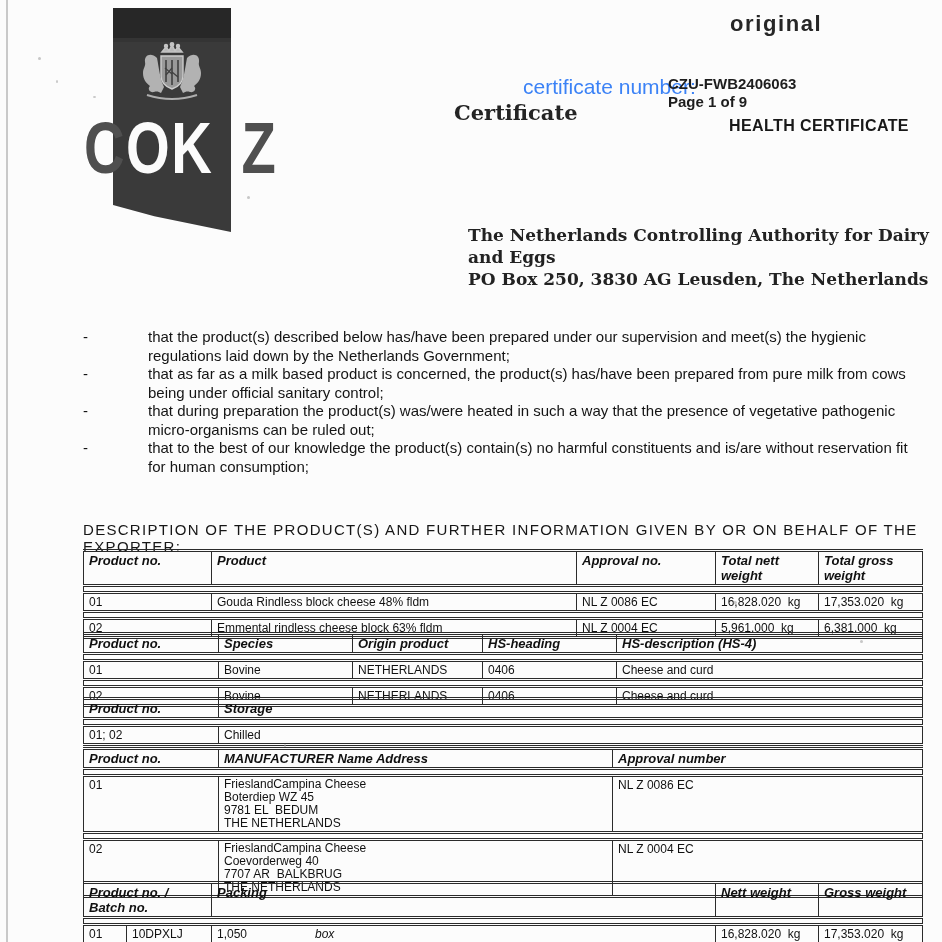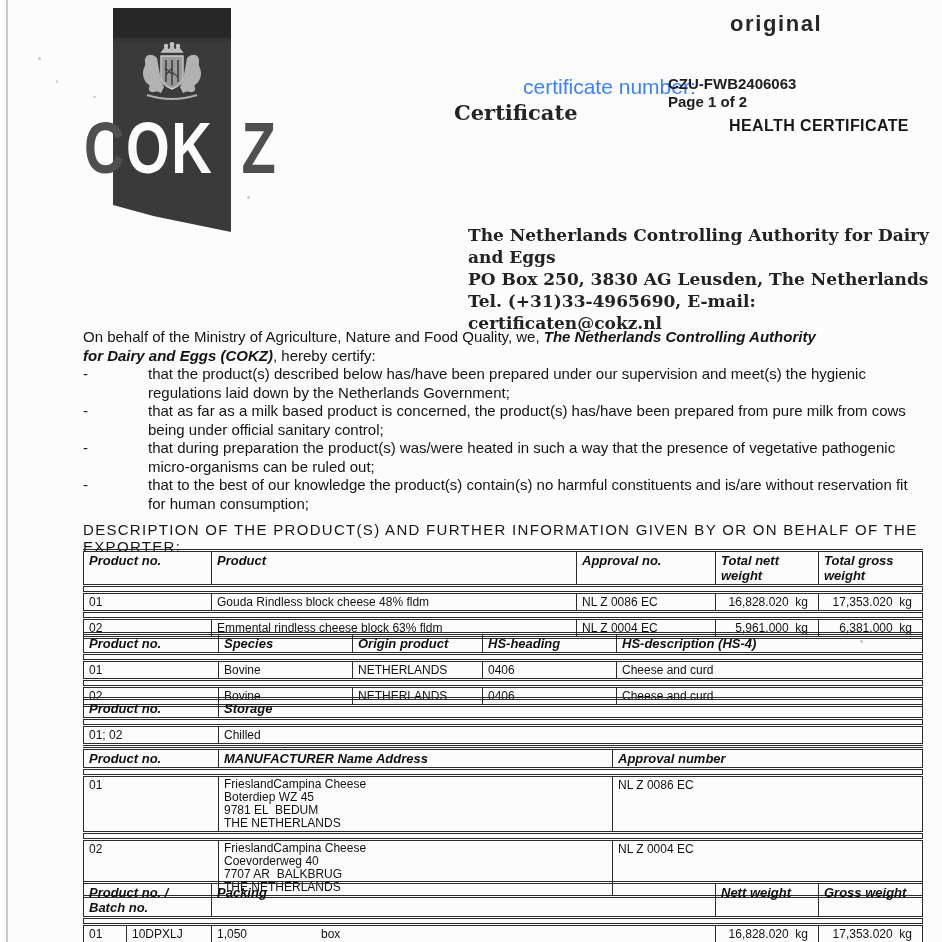--- a/index.html
+++ b/index.html
@@ -51,40 +51,40 @@
   .twrap{position:absolute;left:83px;width:839px;}
   .ctable{border-collapse:collapse;table-layout:fixed;width:839px;}
   .ctable th,.ctable td{border-left:1px solid #2b2b2b;border-right:1px solid #2b2b2b;
       border-top:3px double #2b2b2b;border-bottom:3px double #2b2b2b;
       vertical-align:top;overflow:hidden;}
   .ctable th{font-size:13px;font-weight:bold;font-style:italic;text-align:left;
              padding:1px 5px;line-height:15px;color:#101010;}
   .ctable td{font-size:12px;padding:1px 5px;line-height:14px;color:#111;}
   .ctable tr.sp td{border:none;height:4px;padding:0;}
   .ctable tr.sp td{border-left:1px solid #2b2b2b;border-right:1px solid #2b2b2b;}
-  td.weight{text-align:right;padding-right:10px;white-space:pre;}
+  td.weight{padding-right:10px;white-space:pre;}
   td.pre,.addr div{white-space:pre;}
   .addr div{line-height:13px;}
   .qty{display:inline-block;width:90px;text-align:left;}
-  .unit{margin-left:14px;}
+  .unit{margin-left:8px;font-style:italic;}
 
   
   .speck{position:absolute;border-radius:50%;background:#9a9a9a;opacity:.55;}
 </style>
 </head>
 <body>
 
 <div class="page">
   <div class="edge-line"></div>
 
   <div class="original">original</div>
   <div class="cert-num-label">certificate number:</div>
   <div class="cert-num-block">
     <div>CZU-FWB2406063</div>
-    <div>Page 1 of 2</div>
+    <div>Page 1 of 9</div>
   </div>
   <div class="certificate-word">Certificate</div>
   <div class="health-cert">HEALTH CERTIFICATE</div>
 
   <div class="banner"></div>
   <svg class="coa" width="78" height="72" viewBox="0 0 78 72">
     <g stroke="#c4c4c4" fill="none" stroke-width="1.6">
       <path d="M29 10 l4 -5 3 4 3 -6 3 6 3 -4 4 5 z" fill="#b9b9b9"></path>
       <circle cx="33" cy="4" r="1.4" fill="#c4c4c4"></circle>
         <circle cx="39" cy="2.5" r="1.6" fill="#c4c4c4"></circle>
@@ -101,25 +101,23 @@
       <path d="M24 16 c-6 -6 -13 -3 -12 4 c1 4 -2 6 -2 11 c0 6 3 10 7 13 c-3 3 0 7 4 6 c3 -1 5 0 7 1 l3 -6 c-4 -8 -5 -19 -7 -29 z"></path>
       <path d="M54 16 c6 -6 13 -3 12 4 c-1 4 2 6 2 11 c0 6 -3 10 -7 13 c3 3 0 7 -4 6 c-3 -1 -5 0 -7 1 l-3 -6 c4 -8 5 -19 7 -29 z"></path>
     </g>
     <path d="M14 53 q25 8 50 0" stroke="#aeaeae" stroke-width="2" fill="none"></path>
   </svg>
   <div class="cokz"><span class="dark">C</span><span class="lite">OK</span><span class="dark zed">Z</span></div>
 
   <div class="authority">
     <div>The Netherlands Controlling Authority for Dairy and Eggs</div>
     <div>PO Box 250, 3830 AG Leusden, The Netherlands</div>
-    <div>Tel. (+31)33-4965690, E-mail: certificaten@cokz.nl</div>
   </div>
 
   <div class="certify">
-    <div><span>On behalf of the Ministry of Agriculture, Nature and Food Quality, we, </span><span class="bi">The Netherlands Controlling Authority</span><br><span class="bi">for Dairy and Eggs (COKZ)</span><span>, hereby certify:</span></div>
     <ul>
       <li>
           <span class="dash">-</span>
           <span class="btxt">that the product(s) described below has/have been prepared under our supervision and meet(s) the hygienic regulations laid down by the Netherlands Government;</span>
         </li>
       <li>
           <span class="dash">-</span>
           <span class="btxt">that as far as a milk based product is concerned, the product(s) has/have been prepared from pure milk from cows being under official sanitary control;</span>
         </li>
       <li>

